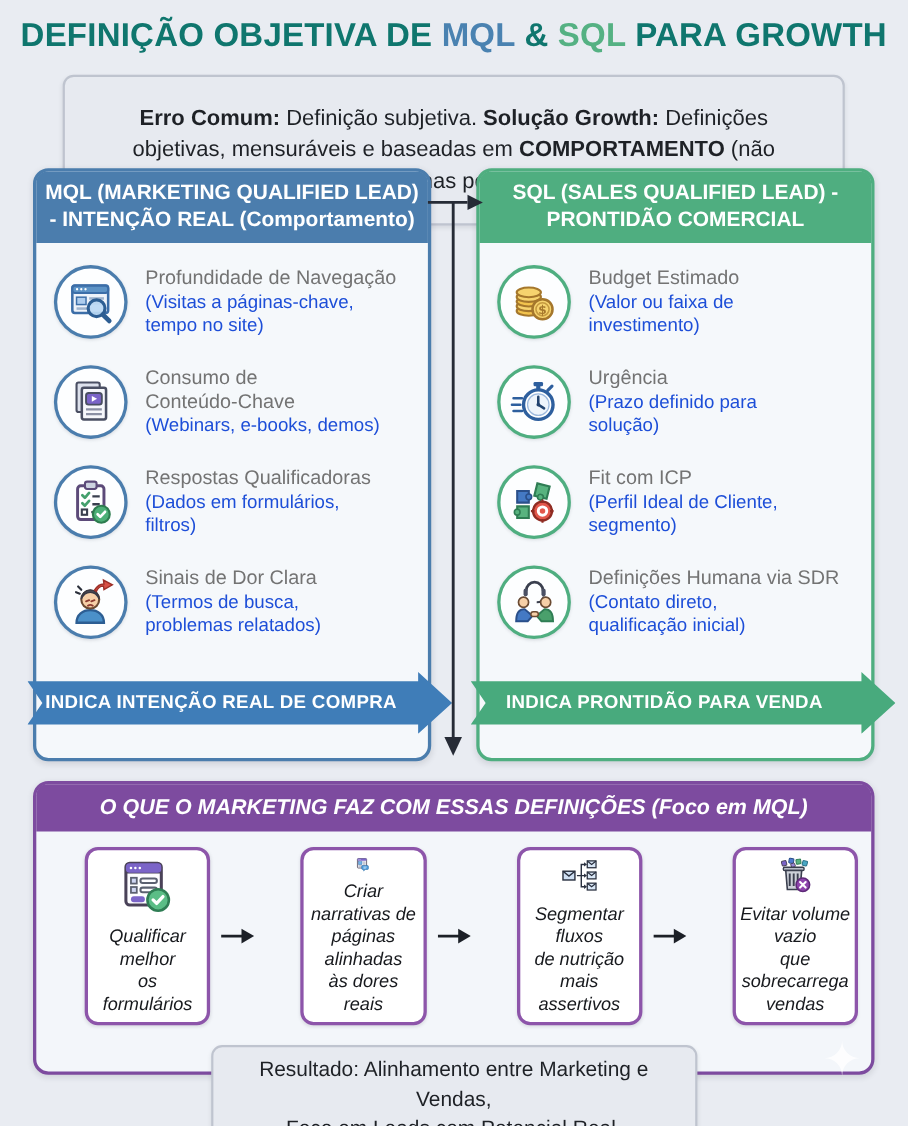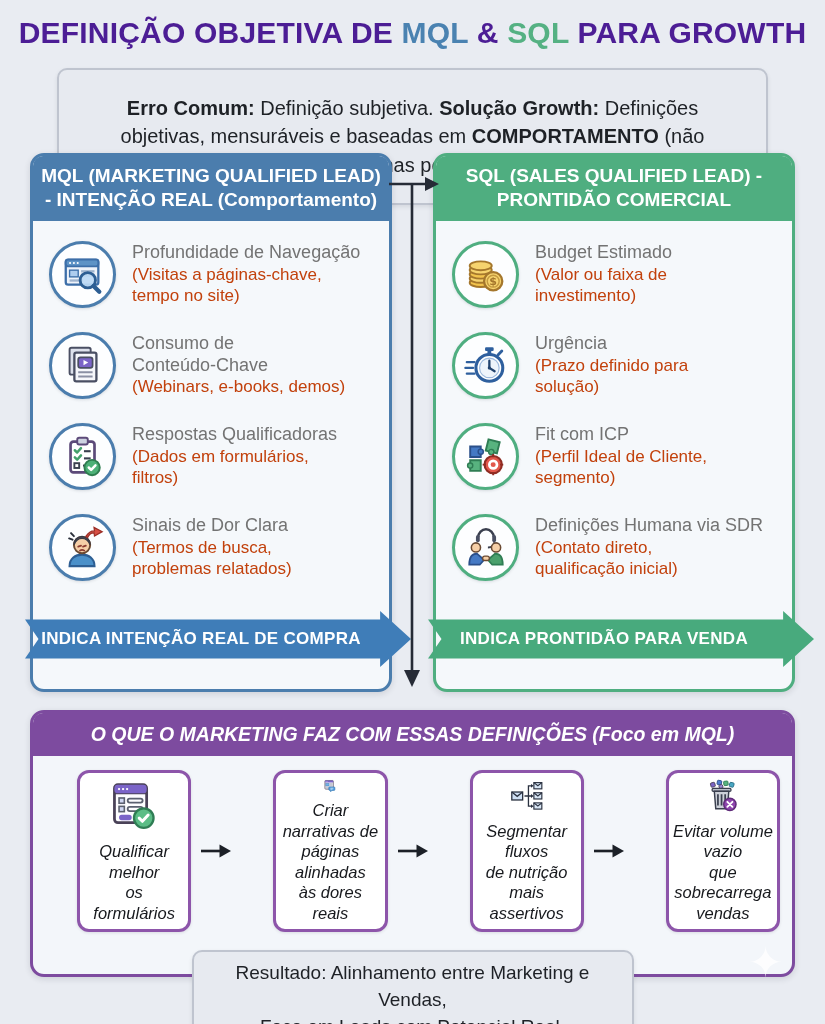--- a/index.html
+++ b/index.html
@@ -7,21 +7,21 @@
   body {
     font-family:"Liberation Sans", sans-serif;
     background:#e9ecf2;
     position:relative;
     overflow:hidden;
     color:#17191d;
   }
   .b { font-weight:700; }
   .c-blue { color:#4a82b1; }
   .c-green { color:#55b183; }
-  .c-dark { color:#4c1d95; }
+  .c-dark { color:#0f766e; }
 
   
   .main-title {
     position:absolute; top:16px; left:0; right:0;
     text-align:center; font-size:30px; font-weight:700; letter-spacing:.2px;
     color:#17191d;
   }
 
   
   .subtitle-box {
@@ -54,21 +54,21 @@
   .icon-circle {
     width:67px; height:67px; border-radius:50%; flex:none;
     border:3px solid; background:#fdfeff;
     display:flex; align-items:center; justify-content:center;
     box-shadow:0 1px 3px rgba(40,45,60,.15);
   }
   .mql .icon-circle { border-color:#4b7dad; }
   .sql .icon-circle { border-color:#4fae80; }
   .item-text { min-width:0; }
   .item-title { font-weight:400; font-size:18px; line-height:1.2; color:#737373; }
-  .item-desc  { font-size:17px; line-height:1.24; color:#c2410c; }
+  .item-desc  { font-size:17px; line-height:1.24; color:#1d4ed8; }
 
   
   .ribbon {
     position:absolute; bottom:22px; left:-8px; right:-22px; height:56px;
     display:flex; align-items:center; justify-content:center;
   }
   .ribbon svg.ribbon-bg { position:absolute; inset:0; width:100%; height:100%; }
   .mql .ribbon polygon { fill:#3f7db8; }
   .sql .ribbon polygon { fill:#48aa7d; }
   .ribbon-label {

